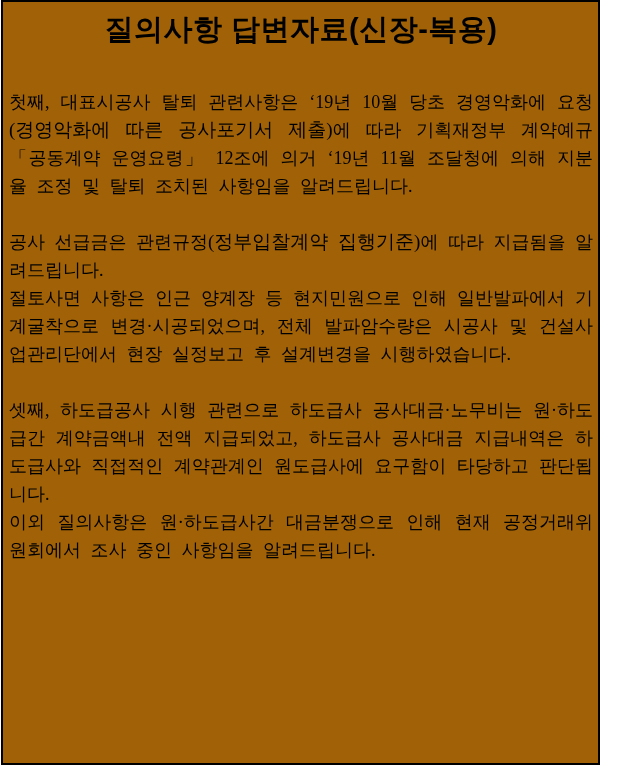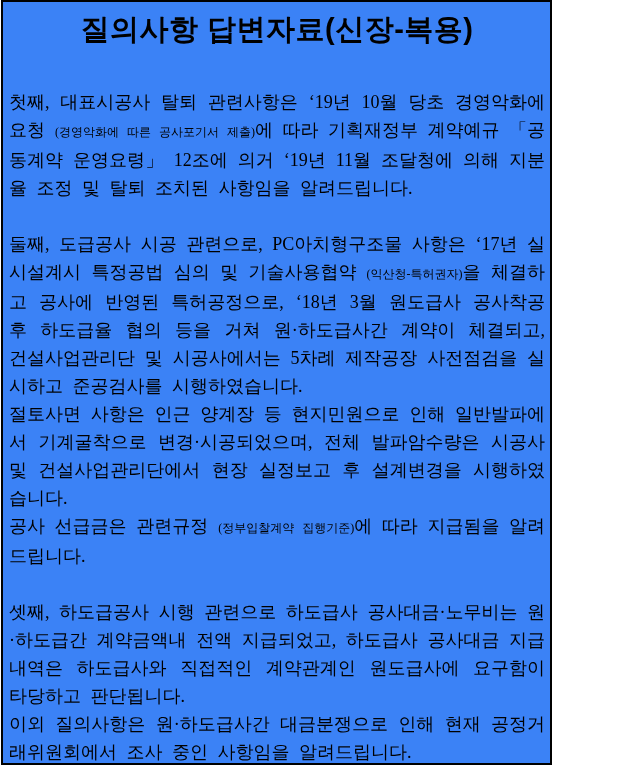--- a/index.html
+++ b/index.html
@@ -3,27 +3,27 @@
 <meta charset="utf-8">
 <style>
   html, body {
     margin: 0;
     padding: 0;
     background: #ffffff;
     width: 620px;
   }
   .page {
     box-sizing: border-box;
-    width: 551px;
+    width: 599px;
     height: 765px;
     margin: 0 6px 4px 1px;
     border: 2px solid #000000;
     padding: 6px 5px 0 6px;
     overflow: hidden;
-    background: #3b82f6;
+    background: #a16207;
     color: #000000;
   }
   .title {
     margin: 2px 0 0 0;
     text-align: center;
     font-family: "Liberation Sans", sans-serif;
     font-weight: bold;
     font-size: 29px;
     letter-spacing: 0.5px;
     color: #000000;
@@ -34,36 +34,34 @@
     font-size: 18px;
     line-height: 28px;
     text-align: justify;
     word-spacing: 5px;
     color: #000000;
   }
   .block { margin: 0; }
   .block + .block { margin-top: 28px; }
   .doc-body p { margin: 0; }
   .small {
-    font-size: 12px;
-    margin-left: 10px;
+    font-size: 19px;
   }
 </style>
 </head>
 <body>
 
 <div class="page">
   <h1 class="title">질의사항 답변자료(신장-복용)</h1>
   <div class="doc-body">
       <div class="block">
         <p><span>첫째, 대표시공사 탈퇴 관련사항은 ‘19년 10월 당초 경영악화에 요청</span><span class="small">(경영악화에 따른 공사포기서 제출)</span><span>에 따라 기획재정부 계약예규 「공동계약 운영요령」 12조에 의거 ‘19년 11월 조달청에 의해 지분율 조정 및 탈퇴 조치된 사항임을 알려드립니다.</span></p>
       </div>
       <div class="block">
-        <p><span>둘째, 도급공사 시공 관련으로, PC아치형구조물 사항은 ‘17년 실시설계시 특정공법 심의 및 기술사용협약</span><span class="small">(익산청-특허권자)</span><span>을 체결하고 공사에 반영된 특허공정으로, ‘18년 3월 원도급사 공사착공 후 하도급율 협의 등을 거쳐 원·하도급사간 계약이 체결되고, 건설사업관리단 및 시공사에서는 5차례 제작공장 사전점검을 실시하고 준공검사를 시행하였습니다.</span></p>
+        <p><span>공사 선급금은 관련규정</span><span class="small">(정부입찰계약 집행기준)</span><span>에 따라 지급됨을 알려드립니다.</span></p>
         <p><span>절토사면 사항은 인근 양계장 등 현지민원으로 인해 일반발파에서 기계굴착으로 변경·시공되었으며, 전체 발파암수량은 시공사 및 건설사업관리단에서 현장 실정보고 후 설계변경을 시행하였습니다.</span></p>
-        <p><span>공사 선급금은 관련규정</span><span class="small">(정부입찰계약 집행기준)</span><span>에 따라 지급됨을 알려드립니다.</span></p>
       </div>
       <div class="block">
         <p><span>셋째, 하도급공사 시행 관련으로 하도급사 공사대금·노무비는 원·하도급간 계약금액내 전액 지급되었고, 하도급사 공사대금 지급내역은 하도급사와 직접적인 계약관계인 원도급사에 요구함이 타당하고 판단됩니다.</span></p>
         <p><span>이외 질의사항은 원·하도급사간 대금분쟁으로 인해 현재 공정거래위원회에서 조사 중인 사항임을 알려드립니다.</span></p>
       </div>
     </div>
 </div>
 
 </body></html>

